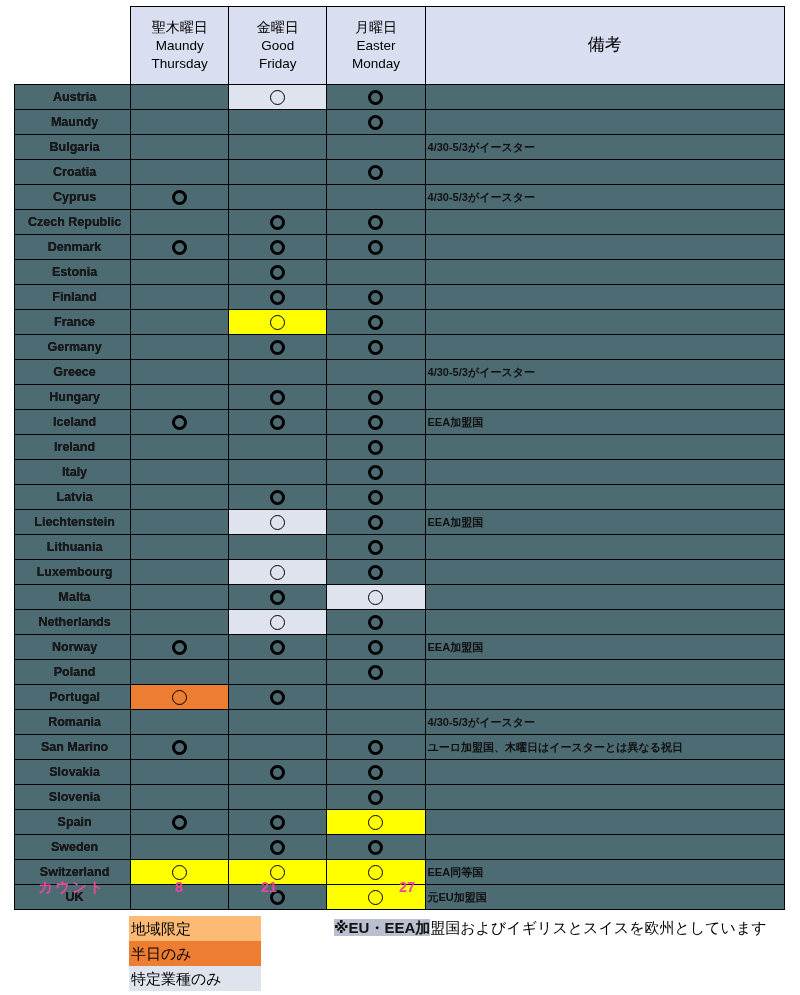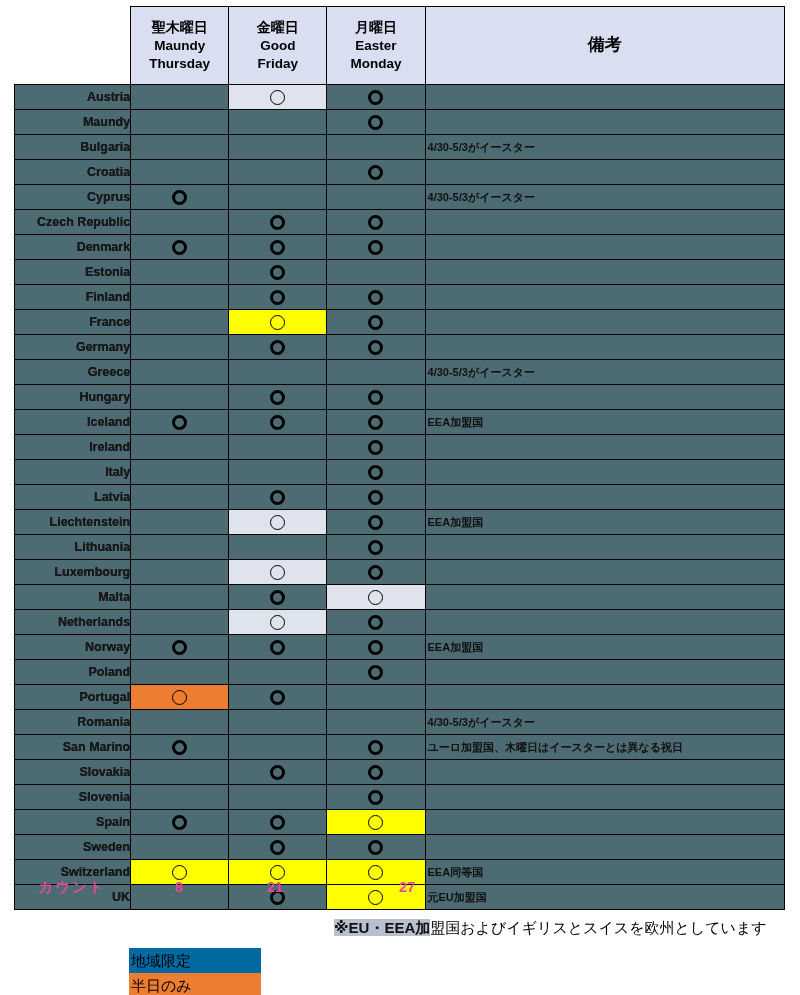--- a/index.html
+++ b/index.html
@@ -27,21 +27,21 @@
     font-size:12.5px;
     line-height:1;
     vertical-align:middle;
     box-sizing:border-box;
   }
   .holiday thead th{
     background:#d9dff0;
     color:#000;
     height:78px;
     text-align:center;
-    font-weight:bold;
+    font-weight:normal;
     font-size:13.5px;
     border:1.5px solid #000;
     margin-left:32px;
   }
   .holiday thead th.corner{
     background:#ffffff;border:none;
   }
   .hd-line{display:block;padding:0;margin:0;line-height:1.32;}
   .hd-jp{font-size:14px;}
   .hd-en{font-size:13.5px;}
@@ -50,21 +50,21 @@
   .holiday tbody tr{height:25px;}
   .holiday tbody td{
     background:#4d6b73;
     height:25px;
   }
   td.country{
     color:#1a1a1a;
     font-weight:bold;
     font-size:12.5px;
     padding-left:4px;
-    text-align:right;
+    text-align:center;
     white-space:nowrap;
     text-shadow:0 0 0 #000;
   }
   td.mark{
     text-align:center;
     position:relative;
   }
   td.remark{
     color:#111;
     font-weight:bold;
@@ -101,37 +101,37 @@
   .countrow .cc{
     position:absolute;top:0;height:26px;
     line-height:26px;
     text-align:center;
     font-size:14.5px;
     font-weight:bold;
     color:#ec4899;
   }
   .count-label{left:0;width:116px;letter-spacing:2px;font-size:14px;}
   .count-v1{left:116px;width:98px;}
-  .count-v2{left:212px;width:98px;}
+  .count-v2{left:206px;width:98px;}
   .count-v3{left:312px;width:98px;padding-left:32px;}
 
   
   .legend{
     position:absolute;
     left:129px;top:916px;
     width:132px;
   }
   .legend .lg{
     height:25px;line-height:25px;
     font-size:15px;
     color:#000;
     padding-left:2px;
     box-sizing:border-box;
   }
-  .lg-yellow{background:#0369a1;margin-top:32px;}
+  .lg-yellow{background:#fdba74;}
   .lg-orange{background:#ed7d31;}
   .lg-gray{background:#dfe3ee;}
 
   .footnote{
     position:absolute;
     left:334px;top:919px;
     font-size:15px;
     color:#000;
     white-space:nowrap;
   }

